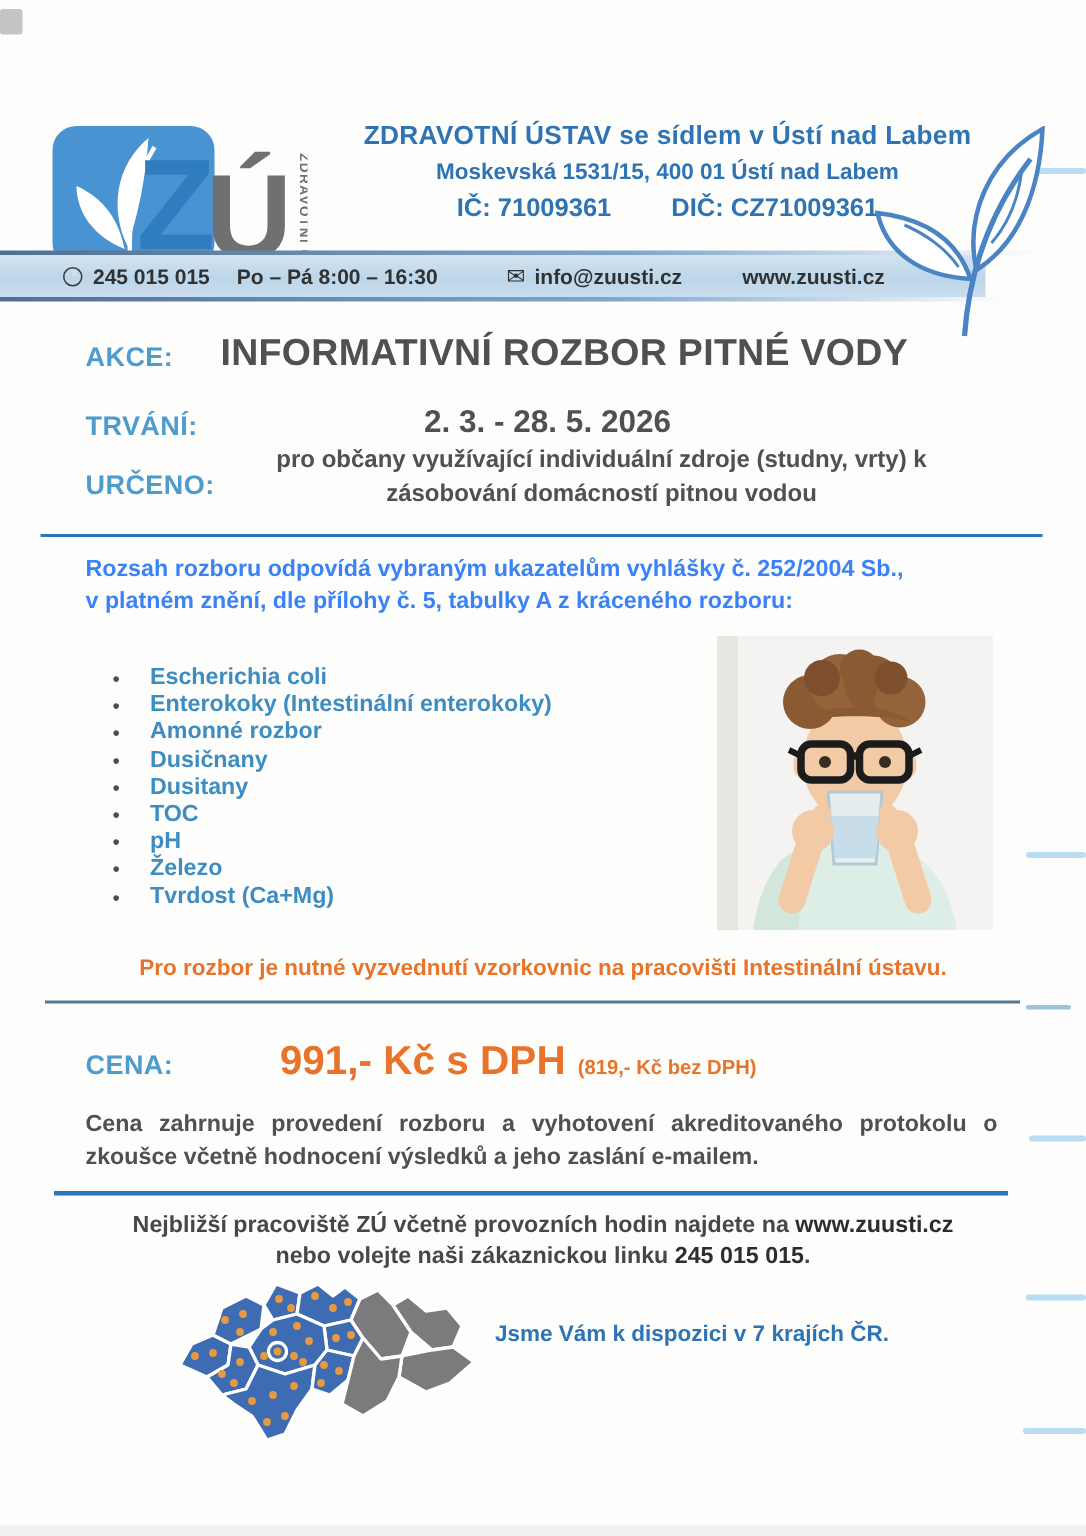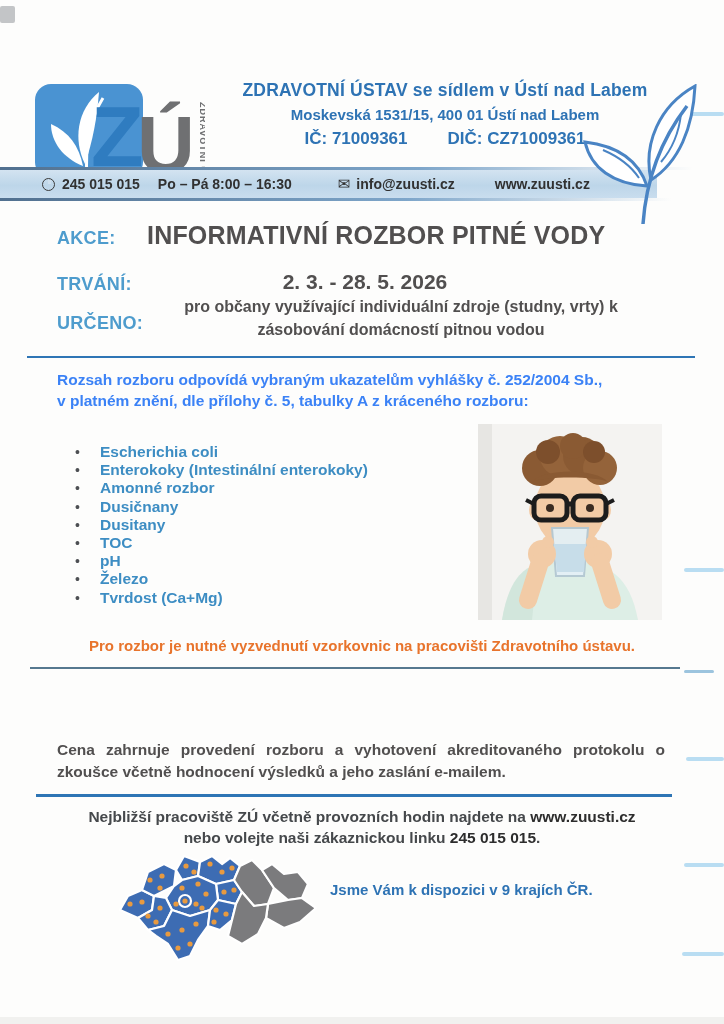--- a/index.html
+++ b/index.html
@@ -216,24 +216,27 @@
       <circle cx="64" cy="130" r="14" fill="#f2cba6"></circle>
       <circle cx="120" cy="130" r="14" fill="#f2cba6"></circle>
       <circle cx="70" cy="118" r="6" fill="#f2cba6"></circle>
       <circle cx="114" cy="118" r="6" fill="#f2cba6"></circle>
 
       <path d="M50 176 L62 138" stroke="#f2cba6" stroke-width="18" stroke-linecap="round"></path>
       <path d="M134 176 L122 138" stroke="#f2cba6" stroke-width="18" stroke-linecap="round"></path>
     </svg>
   </div>
 
-  <div class="abs notice">Pro rozbor je nutné vyzvednutí vzorkovnic na pracovišti Zdravotního ústavu.</div>
+  <div class="abs notice">Pro rozbor je nutné vyzvednutí vzorkovnic na pracovišti Intestinální ústavu.</div>
 
   <div class="abs rule2"></div>
 
+  <div class="abs price-row">
+    <span class="lbl">CENA:</span><span class="price-val">991,- Kč s DPH</span><span class="price-note">(819,- Kč bez DPH)</span>
+  </div>
   <div class="abs price-desc">Cena zahrnuje provedení rozboru a vyhotovení akreditovaného protokolu o zkoušce včetně hodnocení výsledků a jeho zaslání e-mailem.</div>
 
   <div class="abs rule3"></div>
 
   <div class="abs foot">
     <div><span>Nejbližší pracoviště ZÚ včetně provozních hodin najdete na </span><b>www.zuusti.cz</b></div>
     <div><span>nebo volejte naši zákaznickou linku </span><b>245 015 015</b><span>.</span></div>
   </div>
 
   <div class="abs map">
@@ -290,15 +293,15 @@
           <circle cx="84" cy="78" r="2.6"></circle>
         <circle cx="66" cy="102" r="2.6"></circle>
           <circle cx="78" cy="98" r="2.6"></circle>
         <circle cx="104" cy="64" r="2.6"></circle>
           <circle cx="114" cy="68" r="2.6"></circle>
           <circle cx="102" cy="76" r="2.6"></circle>
       </g>
     </svg>
   </div>
 
-  <div class="abs caption">Jsme Vám k dispozici v 9 krajích ČR.</div>
+  <div class="abs caption">Jsme Vám k dispozici v 7 krajích ČR.</div>
 
 </div>
 
 </body></html>

